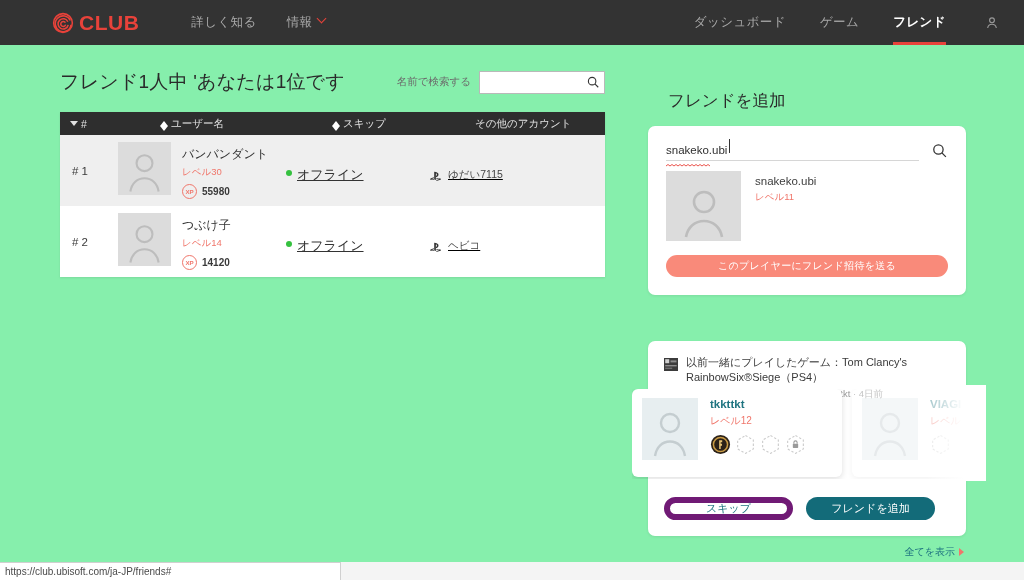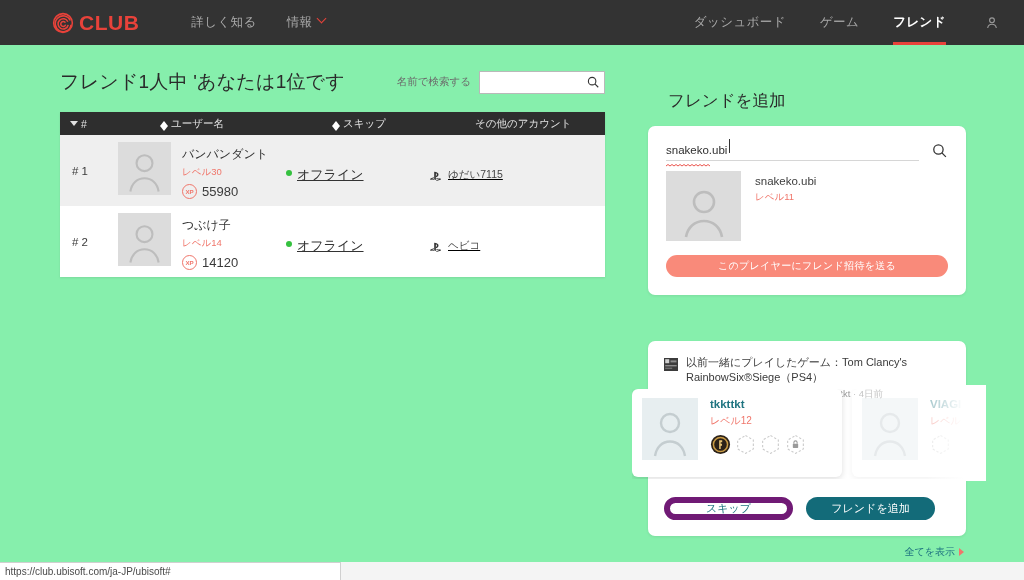--- a/index.html
+++ b/index.html
@@ -92,21 +92,21 @@
   .cell-user { width: 172px; display: flex; align-items: flex-start; margin-left: -42px; }
   .av-box { width: 53px; height: 53px; background: #dcdcdc; flex: none; display:flex; align-items:flex-end; justify-content:center; overflow:hidden; }
   .uname { font-size: 12px; color: #333; margin-bottom: 3px; white-space: nowrap;}
   .ulevel { font-size: 9.5px; color: #f0766b; margin-bottom: 5px; }
   .uxp { display: flex; align-items: center; gap: 5px; }
   .xp-badge {
     width: 15px; height: 15px; border-radius: 50%; border: 1.2px solid #f0766b;
     color: #f0766b; font-size: 6.2px; font-weight: bold;
     display: flex; align-items: center; justify-content: center; letter-spacing:-.1px;
   }
-  .xp-val { font-size: 13px; color: #3a3a3a; font-weight: normal; }
+  .xp-val { font-size: 10px; color: #3a3a3a; font-weight: bold; }
   .user-meta { margin-left: 11px; padding-top: 4px; }
   .cell-status { width: 143px; display: flex; align-items: flex-start; gap: 5px; padding-top: 8px; margin-left:-4px; }
   .dot { width: 6px; height: 6px; border-radius: 50%; background: #35c13f; margin-top: 4px; flex:none; }
   .status-txt { font-size: 13px; color: #333; white-space: nowrap; text-decoration: underline; }
   .cell-other { flex: 1; display: flex; align-items: flex-start; gap: 6px; padding-top: 8px; text-decoration: underline; }
   .ps-ico { width: 13px; height: 13px; margin-top: 1px; flex:none; }
   .other-txt { font-size: 10.5px; color: #444; white-space: nowrap; }
 
   
   .right-col { position: absolute; left: 648px; top: 78px; width: 318px; }
@@ -483,16 +483,16 @@
     </div>
 
     <div class="show-all">
       <span>全てを表示</span>
       <span class="chev-r"></span>
     </div>
   </div>
 
   <div class="greyfill"></div>
   <div class="statusbar">
-    <span>https://club.ubisoft.com/ja-JP/ubisoft#</span>
+    <span>https://club.ubisoft.com/ja-JP/friends#</span>
   </div>
 
 </div>
 
 </body></html>

